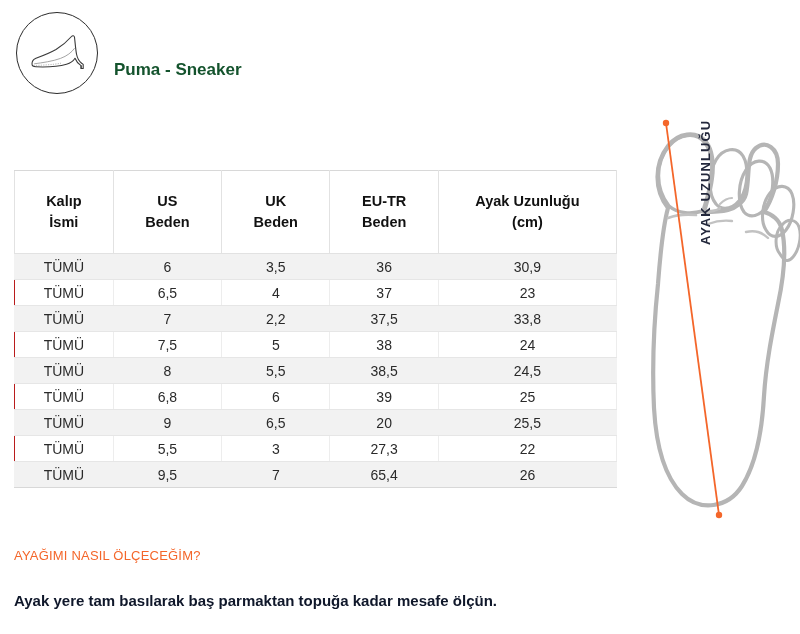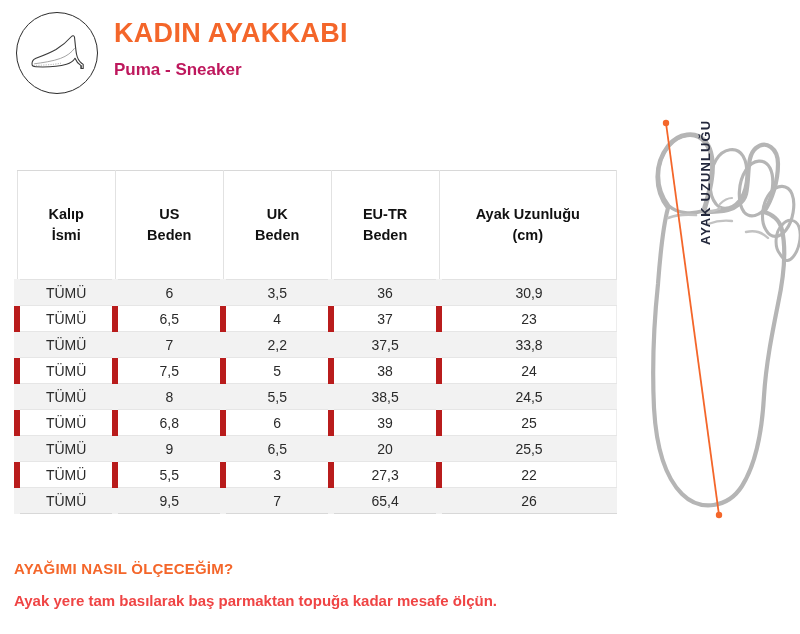--- a/index.html
+++ b/index.html
@@ -48,21 +48,21 @@
     letter-spacing: 0.3px;
     color: #F4662A;
     white-space: nowrap;
   }
   .title-sub {
     position: absolute;
     left: 114px;
     top: 60px;
     font-size: 17px;
     font-weight: bold;
-    color: #be185d;
+    color: #14532d;
     white-space: nowrap;
   }
 
   
   .size-table {
     position: absolute;
     left: 14px;
     top: 170px;
     width: 603px;
     border-collapse: collapse;
@@ -74,31 +74,31 @@
     font-weight: bold;
     color: #111111;
     background: #ffffff;
     border-top: 1px solid #d8d8d8;
     border-bottom: 1px solid #e2e2e2;
     border-left: 1px solid #e2e2e2;
     border-right: 1px solid #e2e2e2;
     text-align: center;
     vertical-align: middle;
     line-height: 1.45;
-    padding: 16px;
+    padding: 3px;
   }
   .size-table th:first-child { border-left: 1px solid #e2e2e2; }
   .size-table td {
     height: 25px;
     font-size: 14px;
     font-weight: normal;
     color: #2a2a2a;
     text-align: center;
     vertical-align: middle;
-    border-left: 6px solid #b91c1c;
+    border-left: 1px solid #b91c1c;
     border-right: 1px solid #ededed;
     border-bottom: 1px solid #e6e6e6;
     padding: 0;
   }
   .size-table tbody tr:nth-child(odd) td {
     background: #f2f2f2;
     border-left-color: #f2f2f2;
     border-right-color: #f2f2f2;
   }
   .size-table tbody tr:nth-child(even) td {
@@ -135,34 +135,34 @@
     color: #23283c;
     transform: rotate(-90deg);
     transform-origin: 0 0;
     white-space: nowrap;
   }
 
   
   .footer-title {
     position: absolute;
     left: 14px;
-    top: 560px;
-    font-size: 15px;
-    font-weight: bold;
+    top: 548px;
+    font-size: 13px;
+    font-weight: normal;
     color: #F4662A;
     letter-spacing: 0.2px;
     white-space: nowrap;
   }
   .footer-text {
     position: absolute;
     left: 14px;
     top: 592px;
     font-size: 15px;
     font-weight: bold;
-    color: #ef4444;
+    color: #0f172a;
     white-space: nowrap;
   }
 </style>
 </head>
 <body>
 
 <div class="header">
 
   <div class="logo-circle">
     <svg width="64" height="48" viewBox="0 0 64 48">
@@ -170,21 +170,20 @@
                C46.6 4.2 48.3 4.6 48.5 6.2 C49.2 12 49.6 18.5 50.6 23.5
                C51.4 27.4 53 30.2 55.6 32.2 L57.2 33.4 L57.2 37.5 L55 37.5 L55 34.6
                C52 32.6 50.2 30.2 49 27.2 C47.4 29.8 44.6 32 40.5 33.2
                C33 35.4 20 36.2 10 35.8 C7.4 35.7 6 34.9 6 33 Z" fill="none" stroke="#3a3a3a" stroke-width="1.1" stroke-linejoin="round"></path>
       <path d="M8.2 32.8 C16 31.8 27 30.2 34.5 27.4 C41 25 45.5 21.5 48.6 17.2" fill="none" stroke="#8d8d8d" stroke-width="0.8"></path>
       <path d="M7.6 34.4 C17 34.2 28 33.6 35 32.2" fill="none" stroke="#9a9a9a" stroke-width="0.7" stroke-dasharray="1.2 1.2"></path>
       <path d="M55.2 34.4 L55.2 37.6" fill="none" stroke="#3a3a3a" stroke-width="1"></path>
     </svg>
   </div>
 
-  <div class="title-main">KADIN AYAKKABI</div>
   <div class="title-sub">Puma - Sneaker</div>
 </div>
 
 <table class="size-table">
   <colgroup>
     <col class="col-1">
       <col class="col-2">
       <col class="col-3">
       <col class="col-4">
       <col class="col-5">

